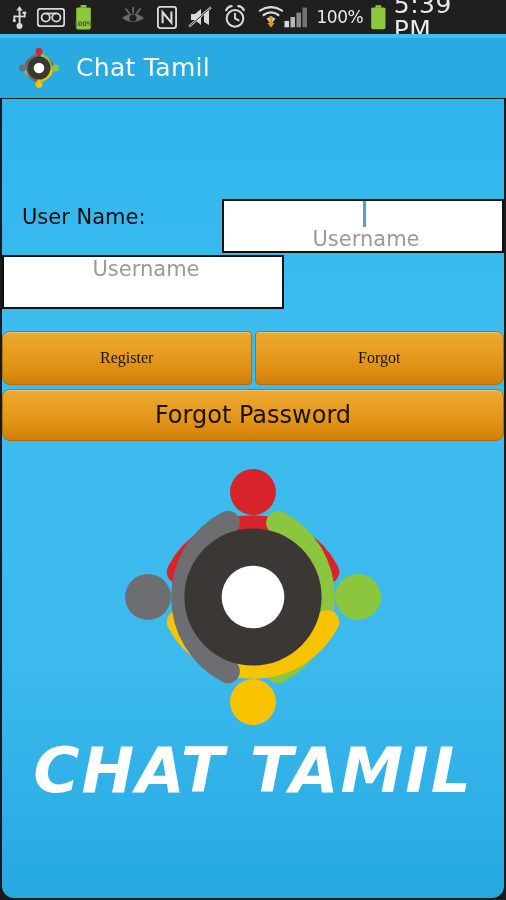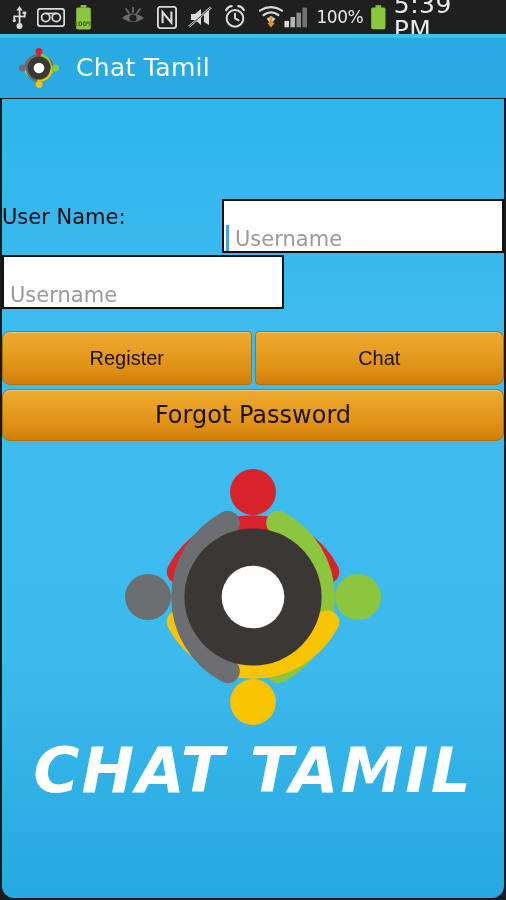--- a/index.html
+++ b/index.html
@@ -59,49 +59,49 @@
 
   
   .form{ position:absolute; left:0; top:0; width:502px; }
   .row{
     position:absolute; left:0; width:502px; display:flex; align-items:flex-start;
   }
   .row1{ top:100px; }
   .row2{ top:156px; }
   .fld-label{
     color:#0a0a0a; font-size:21px; font-family:"DejaVu Sans", sans-serif;
-    padding-left:0; padding-top:6px; width:220px;
+    padding-left:20px; padding-top:6px; width:220px;
   }
   .fld-input{
     width:282px; height:54px;
     background:#ffffff;
     border:2px solid #111111;
-    display:flex; align-items:flex-end;
+    display:flex; align-items:center;flex-direction:column;
   }
   .fld-input .ph{
     color:#9a9a9a; font-size:21px; padding-left:6px;
     font-family:"DejaVu Sans", sans-serif;
   }
   .caret{
     width:3px; height:26px; background:#4aa3df; margin-left:2px;
   }
 
   
   .btnrow{
     position:absolute; left:0; top:232px; width:502px; height:54px;
     display:flex;
   }
   .btn{
     flex:1; height:54px;
     background:linear-gradient(180deg,#eda92e 0%,#e79f23 35%,#dd8e12 75%,#cf7f08 100%);
     border:1px solid #b06f05;
     border-radius:8px;
     display:flex; align-items:center; justify-content:center;
-    color:#1a1208; font-size:20px;
-    font-family:Liberation Sans, sans-serif;
+    color:#1a1208; font-size:16px;
+    font-family:Liberation Serif, serif;
     box-shadow: inset 0 1px 0 rgba(255,255,255,0.35);
   }
   .btn-register{ border-radius:8px 4px 4px 8px; }
   .btn-login{ border-radius:4px 8px 8px 4px; margin-left:3px; }
   .btn-forgot{
     position:absolute; left:0; top:290px; width:502px; height:52px;
     background:linear-gradient(180deg,#eda92e 0%,#e79f23 35%,#dd8e12 75%,#cf7f08 100%);
     border:1px solid #b06f05;
     border-radius:8px;
     display:flex; align-items:center; justify-content:center;
@@ -240,21 +240,21 @@
       </div>
 
       <div class="row row2">
         <div class="fld-input">
           <span class="ph">Username</span>
         </div>
       </div>
 
       <div class="btnrow">
         <div class="btn btn-register">Register</div>
-        <div class="btn btn-login">Chat</div>
+        <div class="btn btn-login">Forgot</div>
       </div>
 
       <div class="btn-forgot">Forgot Password</div>
     </div>
 
     <svg class="brand-logo" viewBox="0 0 100 100">
       <circle cx="50" cy="12.5" r="8.2" fill="#d8232a"></circle>
       <path d="M23.5 41 A30 30 0 0 1 76.5 41" stroke="#d8232a" stroke-width="8.6" fill="none" stroke-linecap="round"></path>
       <circle cx="87.5" cy="50" r="8.2" fill="#8cc63f"></circle>
       <path d="M59 23.5 A30 30 0 0 1 59 76.5" stroke="#8cc63f" stroke-width="8.6" fill="none" stroke-linecap="round"></path>

